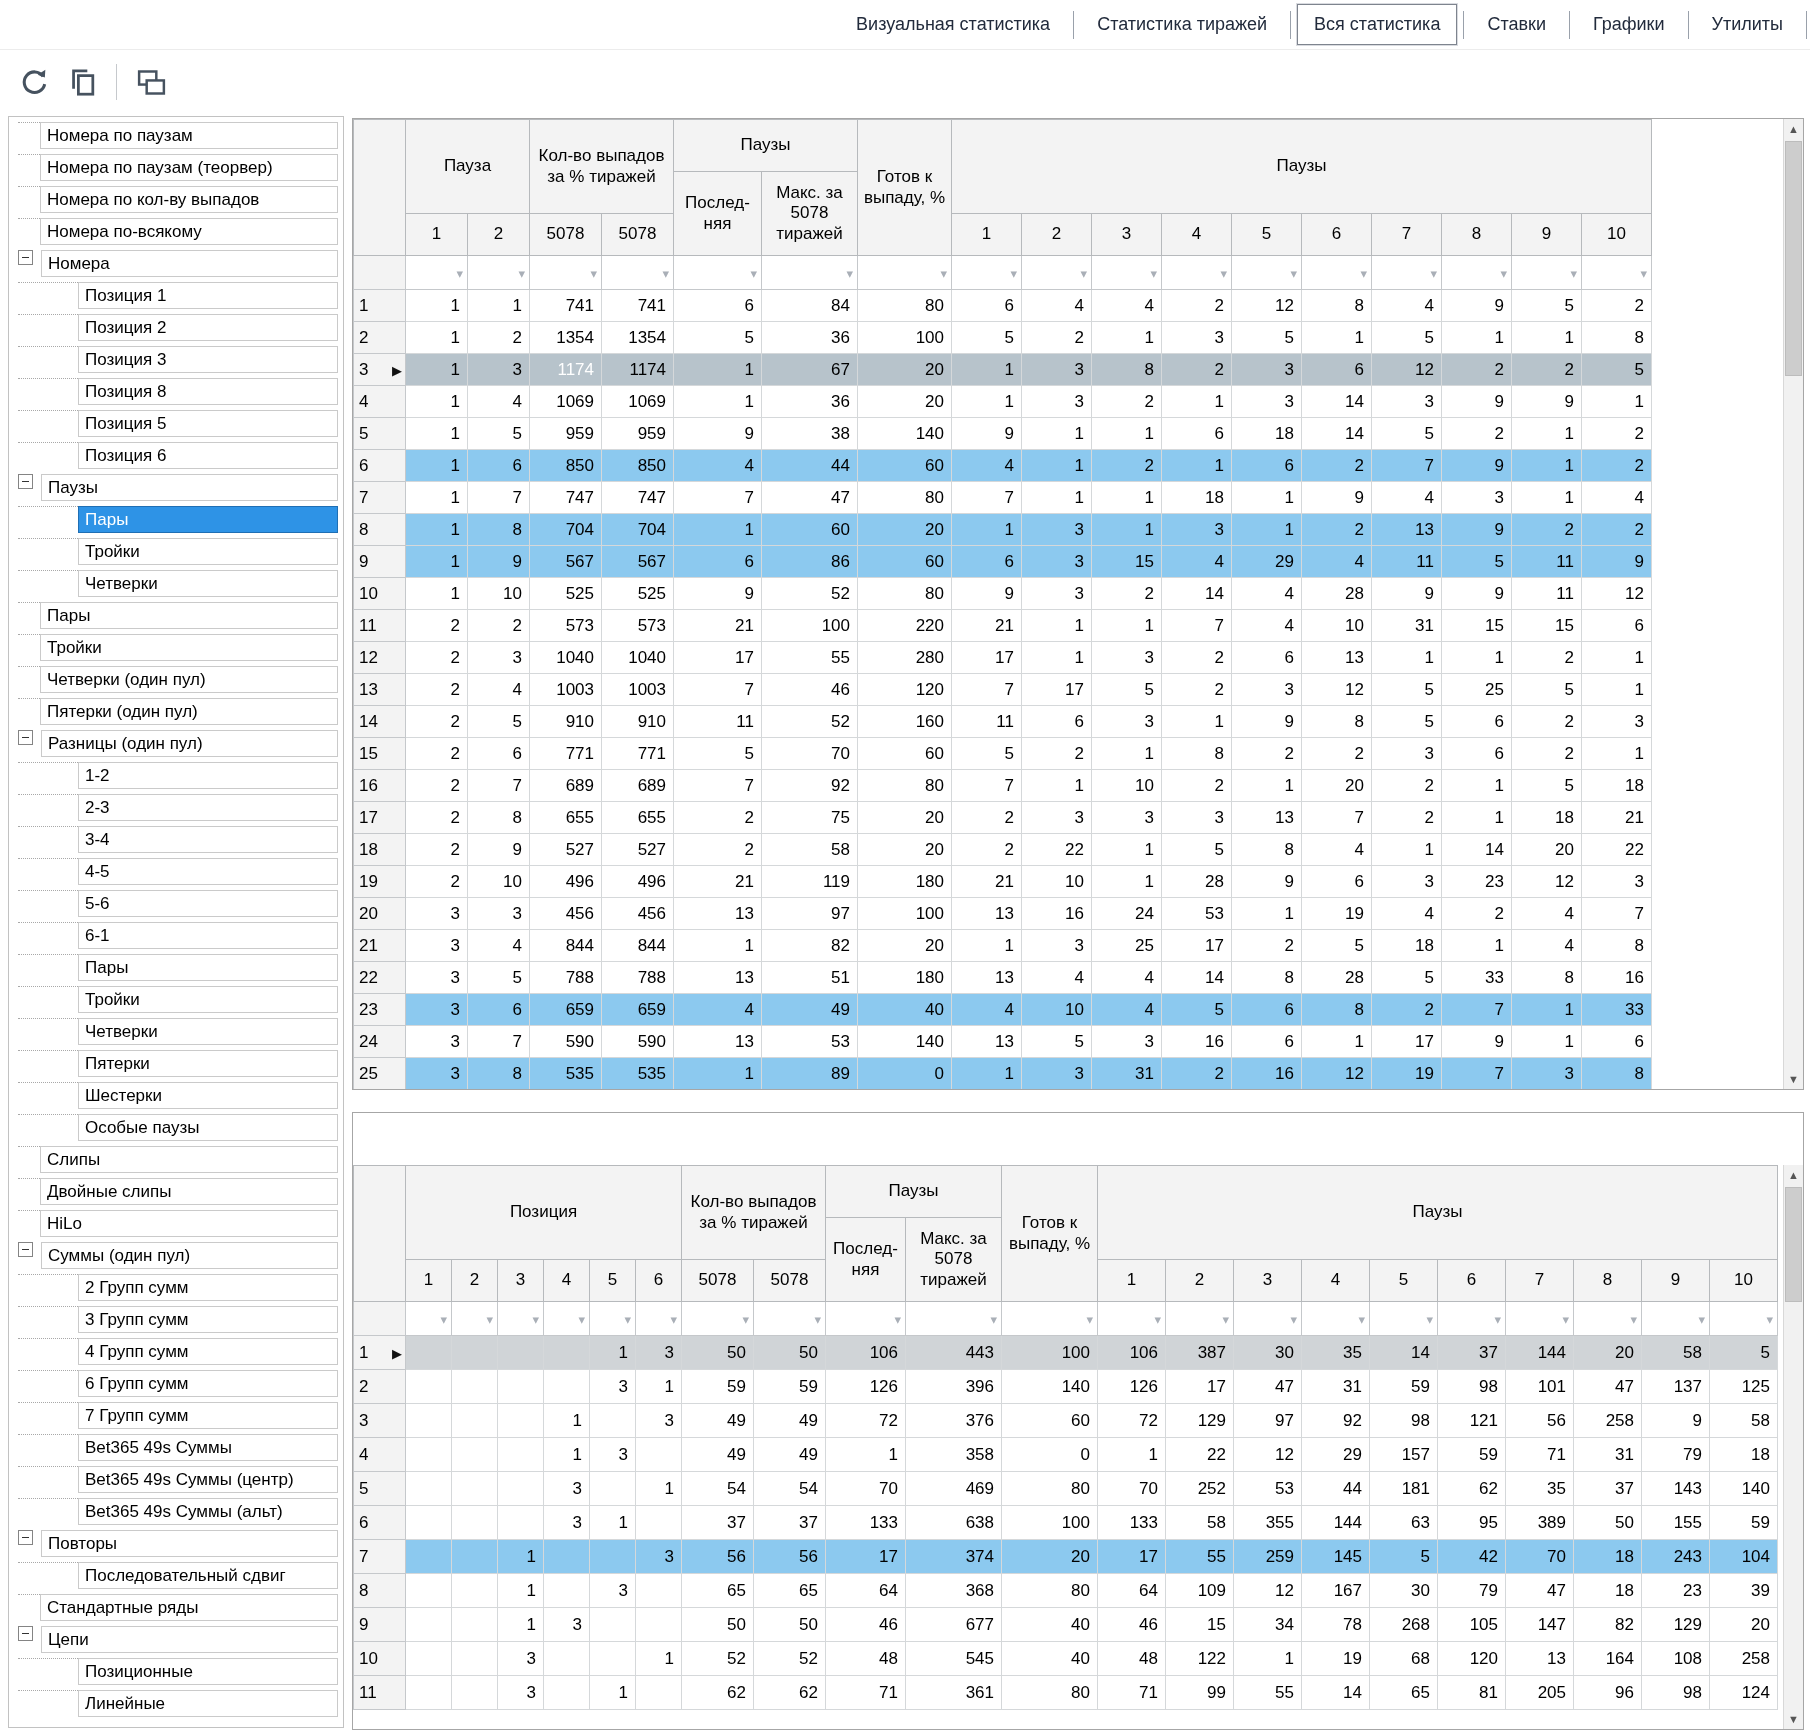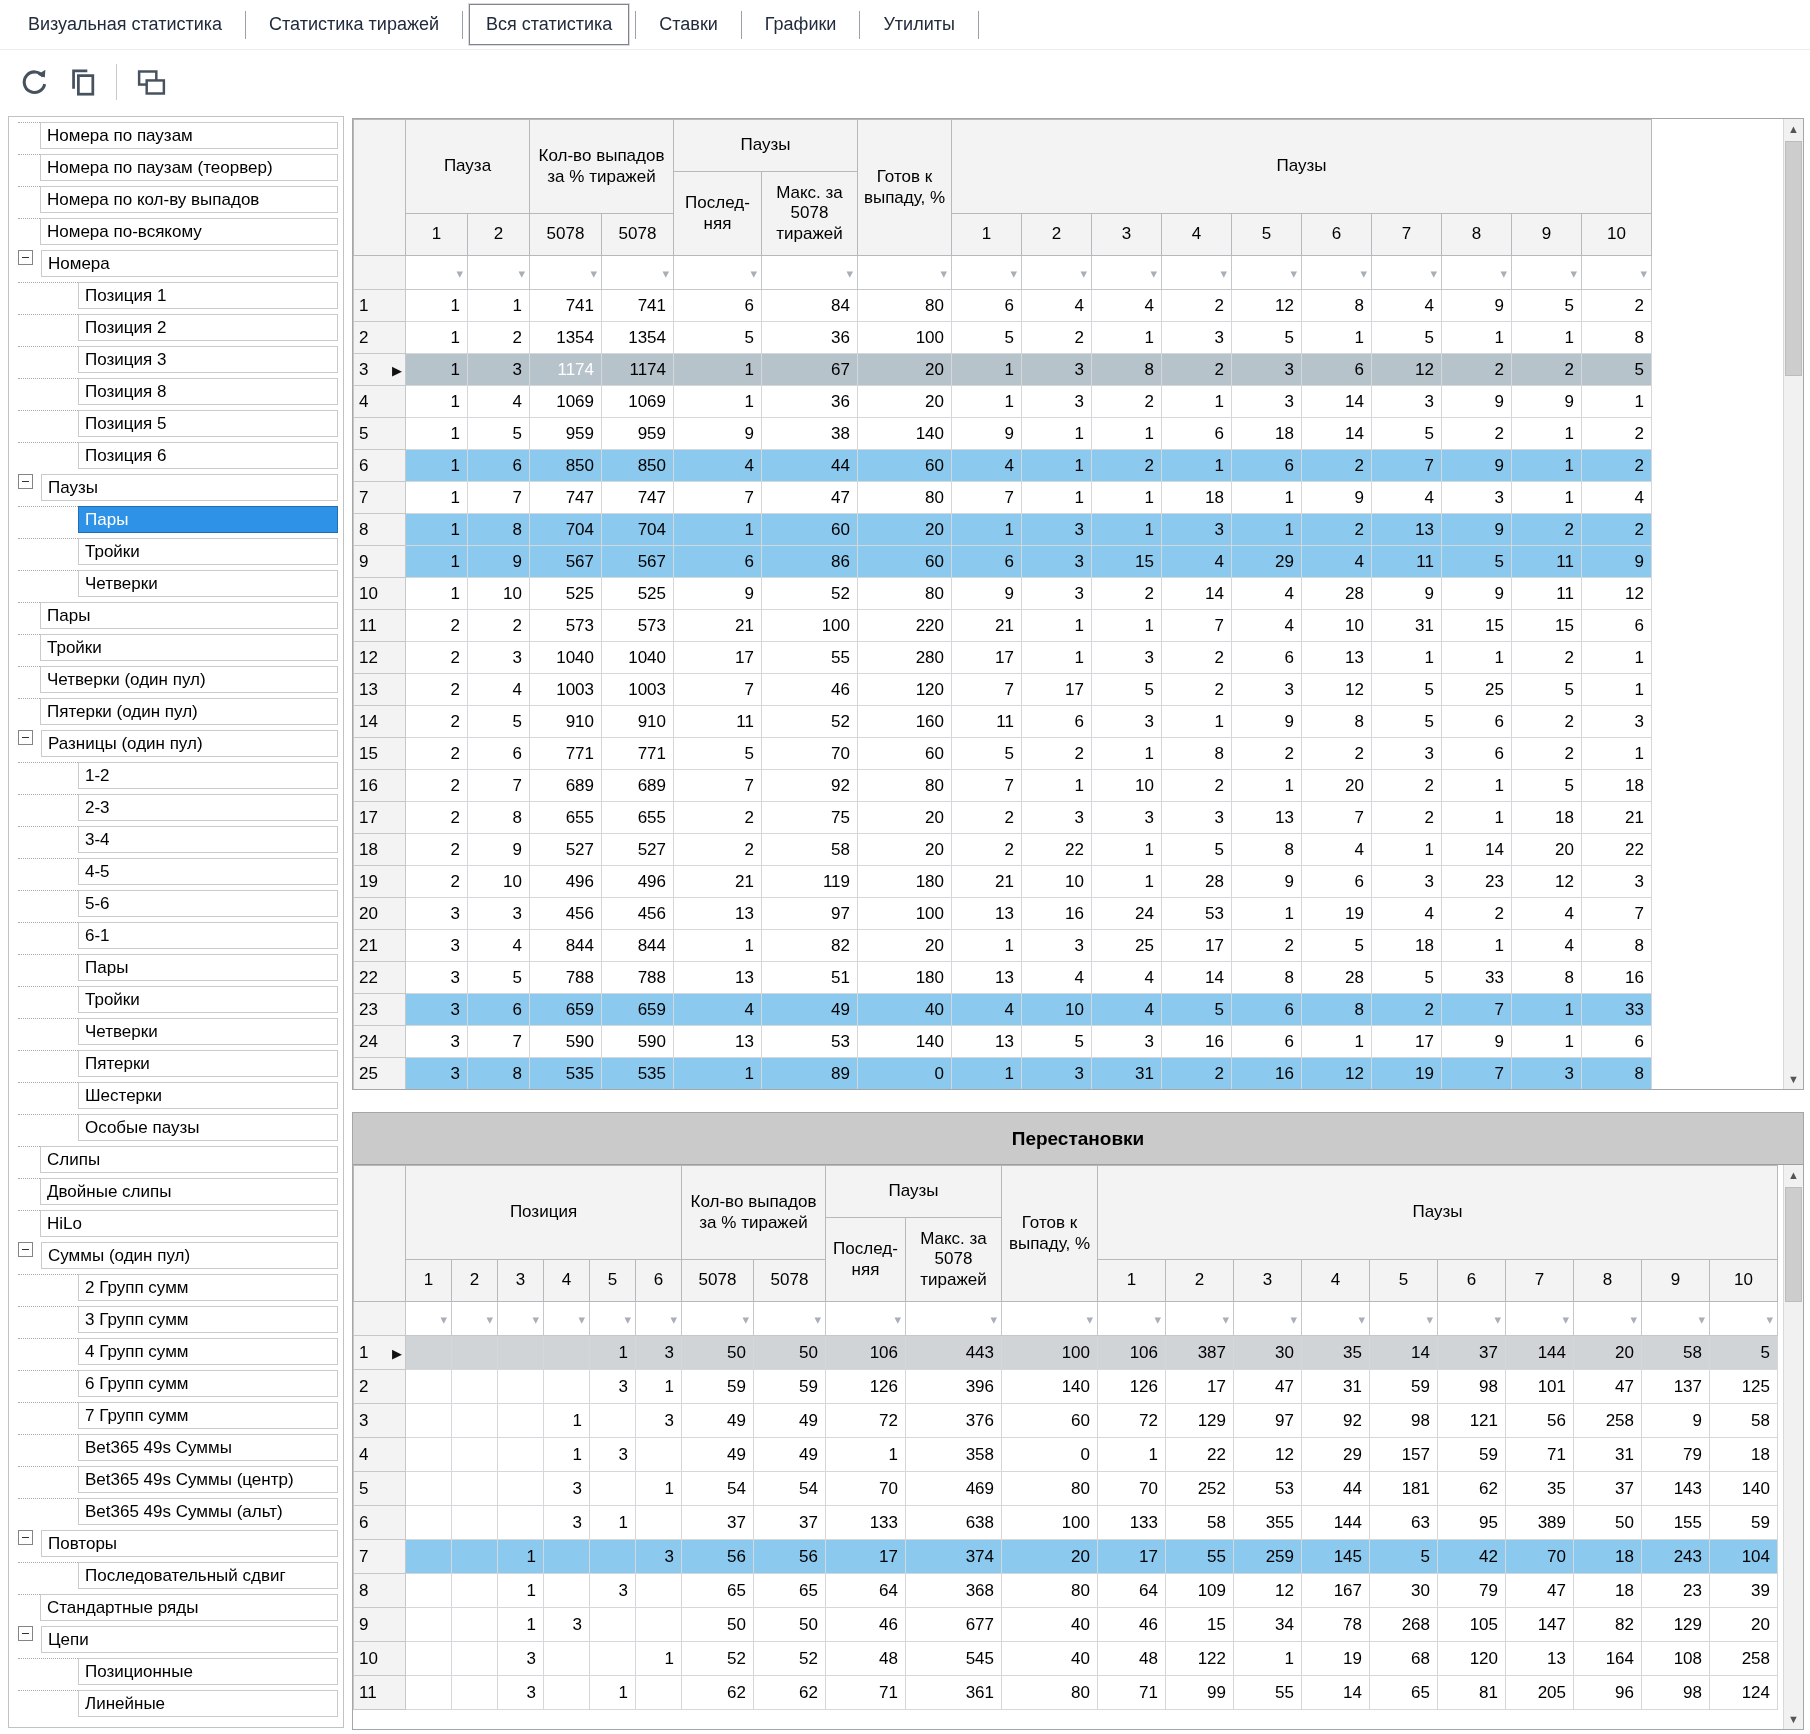--- a/index.html
+++ b/index.html
@@ -7,20 +7,21 @@
   body {
     width:1810px; height:1734px; position:relative; overflow:hidden;
     font-family:"Liberation Sans", sans-serif; color:#000;
   }
 
   
   .tabbar{
     position:absolute; left:0; top:0; width:100%; height:50px;
     display:flex; align-items:center; padding-left:8px; background:#fff;
     border-bottom:1px solid #ececec;
+    justify-content:flex-end;
   }
   .tab{
     font-size:18px; color:#222b3c; padding:9px 16px; margin:0 3px;
     white-space:nowrap; border:1px solid transparent; cursor:default;
   }
   .tab.active{ border:1px solid #7e848e; outline:1px solid #d9dbe0; background:#fff; }
   .tabsep{ width:1px; height:28px; background:#9aa1ab; margin:0 3px; }
 
   
   .toolbar{
@@ -920,21 +921,20 @@
       </table>
     </div>
   <div class="vsb">
     <div class="arr up">▲</div>
     <div class="thumb long"></div>
     <div class="arr down">▼</div>
   </div>
 </div>
 
 <div class="gridbox bottom">
-  <div class="ptitle">Перестановки</div>
   <div class="gbody">
       <table class="grid t2">
         <colgroup>
           <col style="width: 52px;">
           <col style="width: 46px;">
           <col style="width: 46px;">
           <col style="width: 46px;">
           <col style="width: 46px;">
           <col style="width: 46px;">
           <col style="width: 46px;">

